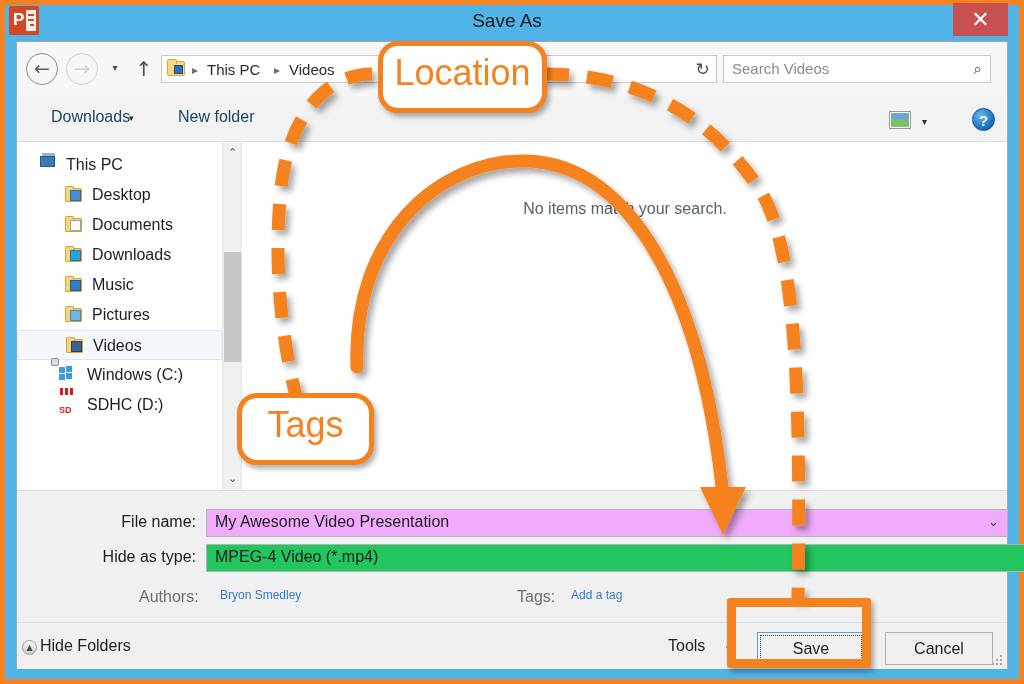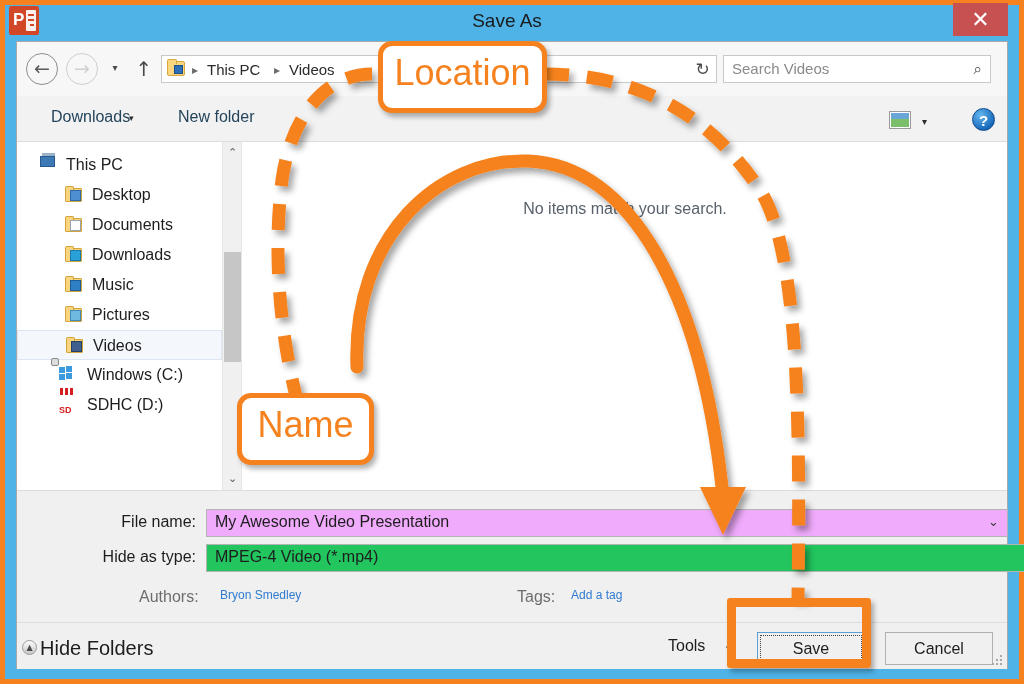--- a/index.html
+++ b/index.html
@@ -241,21 +241,21 @@
   .f-type{left:189px;top:502px;width:920px;background:#22c55e;}
   .meta-label{position:absolute;color:#6d6d6d;font-size:16px;}
   .meta-link{position:absolute;color:#2f7bd0;font-size:12px;cursor:pointer;}
 
   
   .footer{
     position:absolute;left:0;top:580px;width:990px;height:47px;
     background:#f0f0f0;border-top:1px solid #dcdcdc;box-sizing:border-box;
   }
   .hide-folders{
-    position:absolute;left:23px;top:14px;color:#1d1d1d;font-size:20px;cursor:pointer;
+    position:absolute;left:23px;top:14px;color:#1d1d1d;font-size:16px;cursor:pointer;
   }
   .hf-circle{
     position:absolute;left:5px;top:17px;width:15px;height:15px;border-radius:50%;
     background:linear-gradient(#fdfdfd,#c8c8c8);border:1px solid #9b9b9b;box-sizing:border-box;
     color:#4a4a4a;font-size:8px;line-height:13px;text-align:center;
     font-family:"DejaVu Sans",sans-serif;
   }
   .tools-btn{
     position:absolute;left:651px;top:14px;color:#1d1d1d;font-size:16px;cursor:pointer;
   }
@@ -275,21 +275,21 @@
   }
   .btn-cancel{left:868px;width:108px;}
   .resize-grip{
     position:absolute;right:5px;bottom:4px;width:11px;height:11px;
   }
   .resize-grip i{position:absolute;width:2px;height:2px;background:#a8a8a8;}
 
   
   .ann{position:absolute;left:0;top:0;width:1024px;height:684px;pointer-events:none;}
   .callout{
-    position:absolute;background:#fff;border:5px solid #f5821f;border-radius:14px;
+    position:absolute;background:#fff;border:5px solid #f5821f;border-radius:20px;
     color:#f5821f;font-family:"Liberation Sans",sans-serif;
     text-align:center;box-shadow:3px 4px 5px rgba(0,0,0,.30);
   }
   .cal-location{left:378px;top:41px;width:159px;height:62px;font-size:36px;line-height:54px;}
   .cal-name{left:237px;top:393px;width:127px;height:62px;font-size:36px;line-height:54px;}
   .save-highlight{
     position:absolute;left:727px;top:598px;width:144px;height:70px;
     border:9px solid #f5821f;box-sizing:border-box;border-radius:3px;
     box-shadow:3px 4px 5px rgba(0,0,0,.30);
   }
@@ -519,15 +519,15 @@
     </g>
 
     <g filter="url(#annshadow)">
       <path d="M543,74 C620,74 700,100 760,190 C800,252 800,430 798,600" stroke="#f5821f" stroke-width="13" fill="none" stroke-linecap="butt" stroke-dasharray="26,18"></path>
     </g>
   </svg>
 
   <div class="save-highlight"></div>
 
   <div class="callout cal-location">Location</div>
-  <div class="callout cal-name">Name</div>
+  <div class="callout cal-name">Tags</div>
 
 </div>
 
 </body></html>

